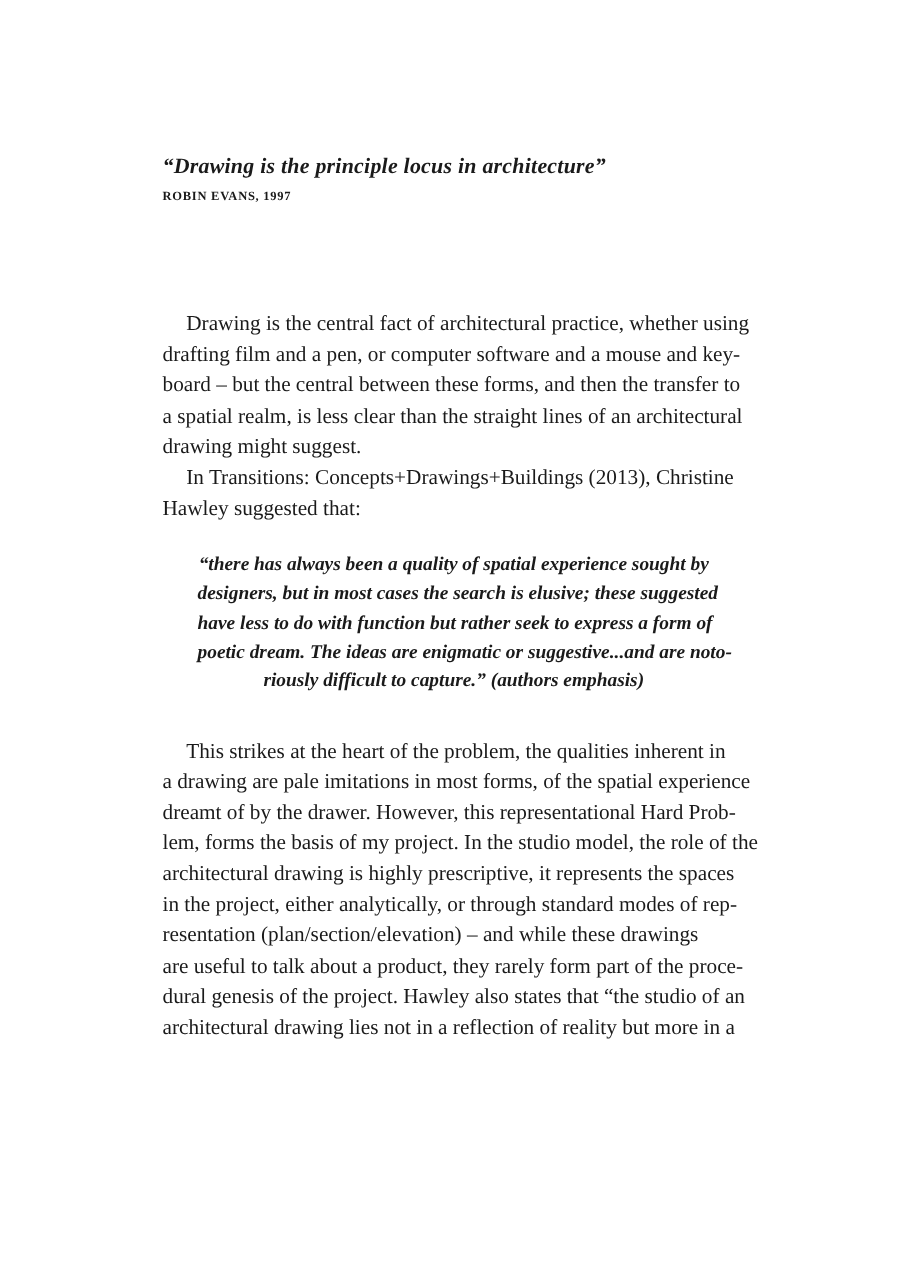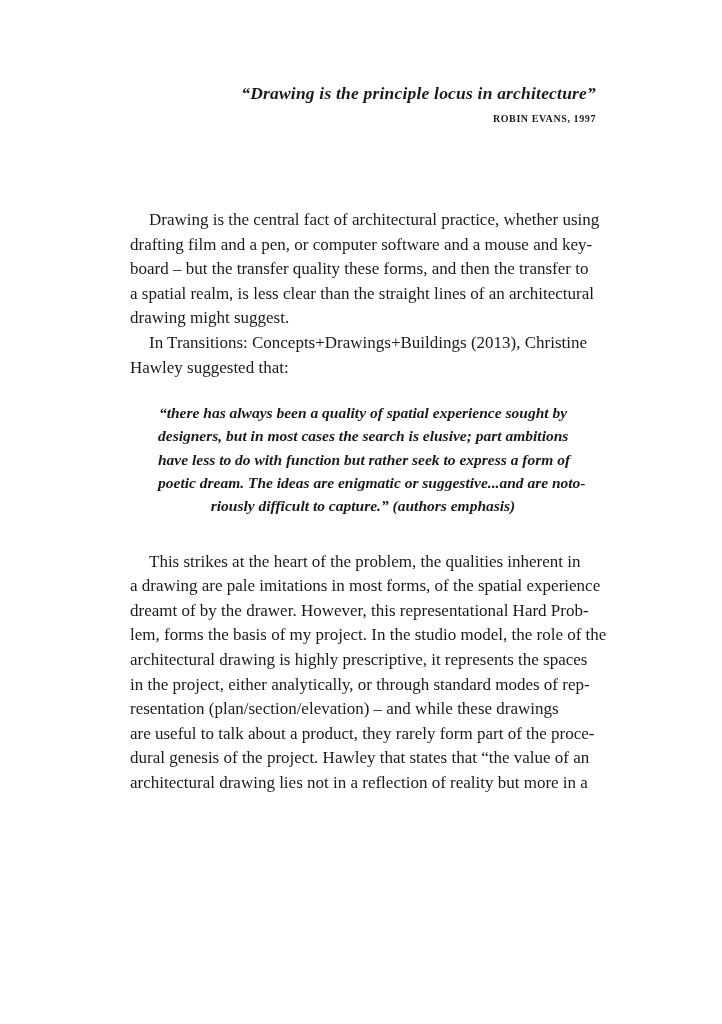--- a/index.html
+++ b/index.html
@@ -23,22 +23,22 @@
     height: 1024px;
     background: #ffffff;
   }
   .text-column {
     position: absolute;
     left: 130px;
     top: 0;
     width: 466px;
   }
   .epigraph {
-    margin-top: 80px;
-    text-align: right;
+    margin-top: 119px;
+    text-align: left;
   }
   .epigraph-quote {
     font-size: 17.5px;
     line-height: 26px;
     font-weight: bold;
     font-style: italic;
     letter-spacing: 0.2px;
   }
   .epigraph-attribution {
     margin-top: 3px;
@@ -83,45 +83,45 @@
   <div class="text-column">
 
     <div class="epigraph">
       <div class="epigraph-quote">“Drawing is the principle locus in architecture”</div>
       <div class="epigraph-attribution">ROBIN EVANS, 1997</div>
     </div>
 
     <div class="para para-1">
         <div class="line">Drawing is the central fact of architectural practice, whether using</div>
         <div class="line">drafting film and a pen, or computer software and a mouse and key-</div>
-        <div class="line">board – but the transfer quality these forms, and then the transfer to</div>
+        <div class="line">board – but the central between these forms, and then the transfer to</div>
         <div class="line">a spatial realm, is less clear than the straight lines of an architectural</div>
         <div class="line">drawing might suggest.</div>
       </div>
 
     <div class="para para-2">
         <div class="line">In Transitions: Concepts+Drawings+Buildings (2013), Christine</div>
         <div class="line">Hawley suggested that:</div>
       </div>
 
     <div class="blockquote">
         <div class="line">“there has always been a quality of spatial experience sought by</div>
-        <div class="line">designers, but in most cases the search is elusive; part ambitions</div>
+        <div class="line">designers, but in most cases the search is elusive; these suggested</div>
         <div class="line">have less to do with function but rather seek to express a form of</div>
         <div class="line">poetic dream. The ideas are enigmatic or suggestive...and are noto-</div>
         <div class="line">riously difficult to capture.” (authors emphasis)</div>
       </div>
 
     <div class="para para-3">
         <div class="line">This strikes at the heart of the problem, the qualities inherent in</div>
         <div class="line">a drawing are pale imitations in most forms, of the spatial experience</div>
         <div class="line">dreamt of by the drawer. However, this representational Hard Prob-</div>
         <div class="line">lem, forms the basis of my project. In the studio model, the role of the</div>
         <div class="line">architectural drawing is highly prescriptive, it represents the spaces</div>
         <div class="line">in the project, either analytically, or through standard modes of rep-</div>
         <div class="line">resentation (plan/section/elevation) – and while these drawings</div>
         <div class="line">are useful to talk about a product, they rarely form part of the proce-</div>
-        <div class="line">dural genesis of the project. Hawley that states that “the value of an</div>
+        <div class="line">dural genesis of the project. Hawley also states that “the studio of an</div>
         <div class="line">architectural drawing lies not in a reflection of reality but more in a</div>
       </div>
 
   </div>
 </div>
 
 </body></html>

